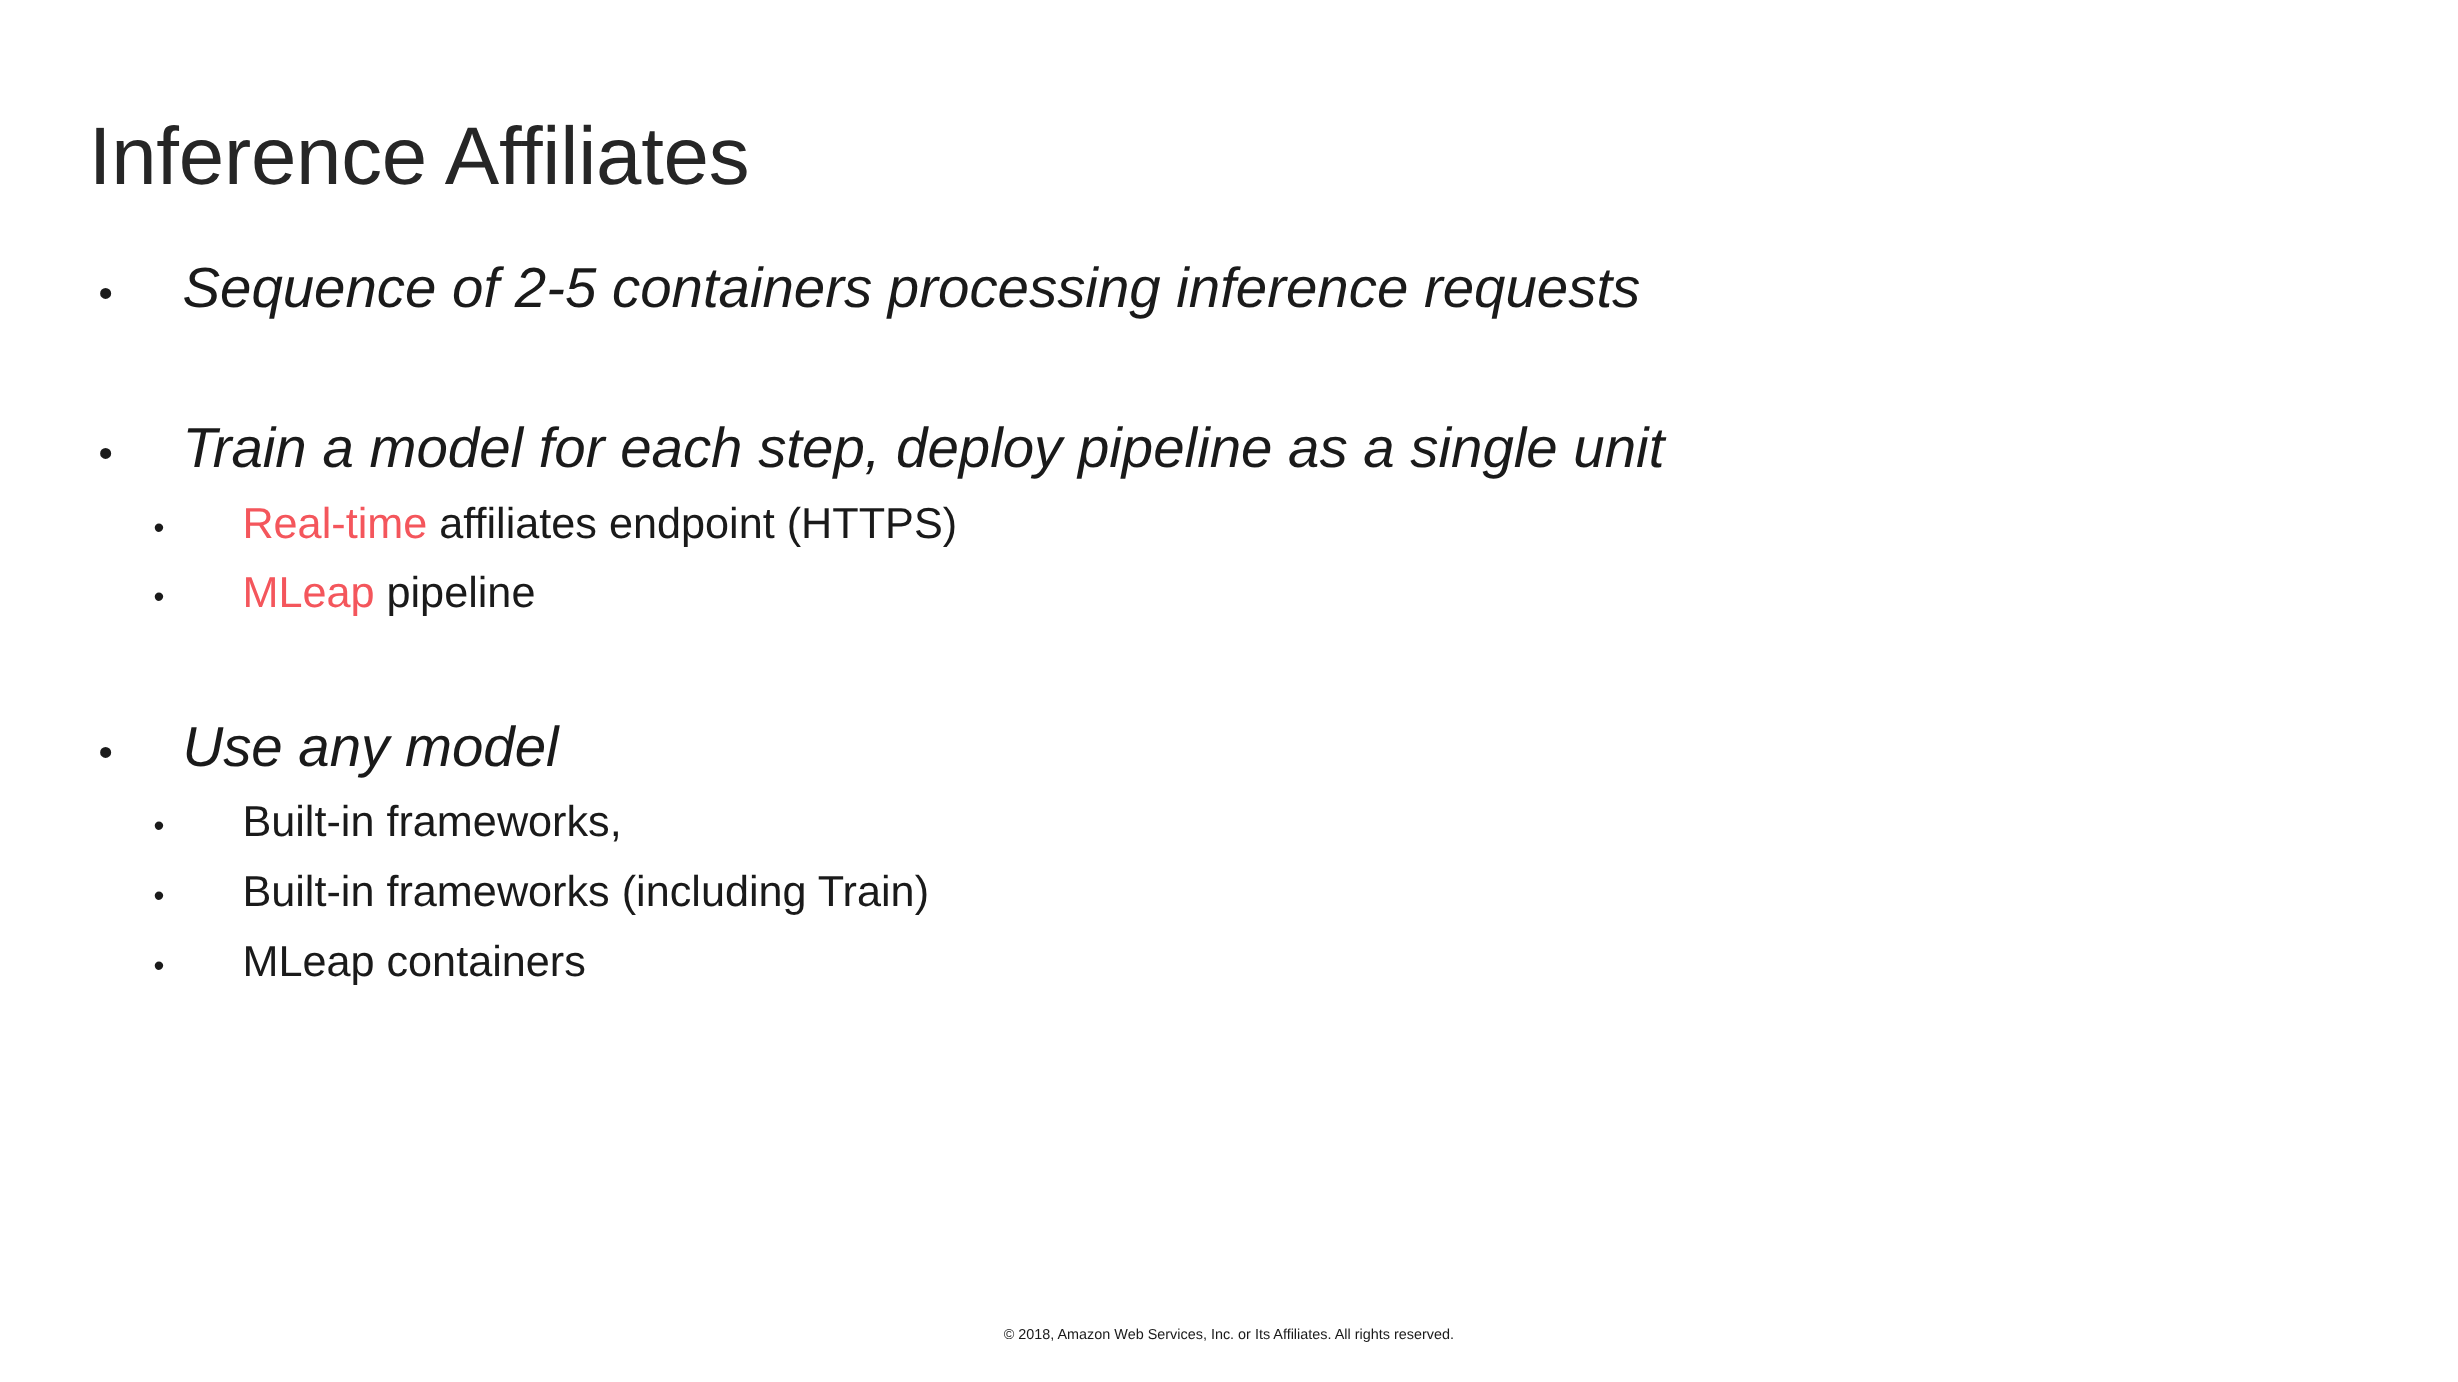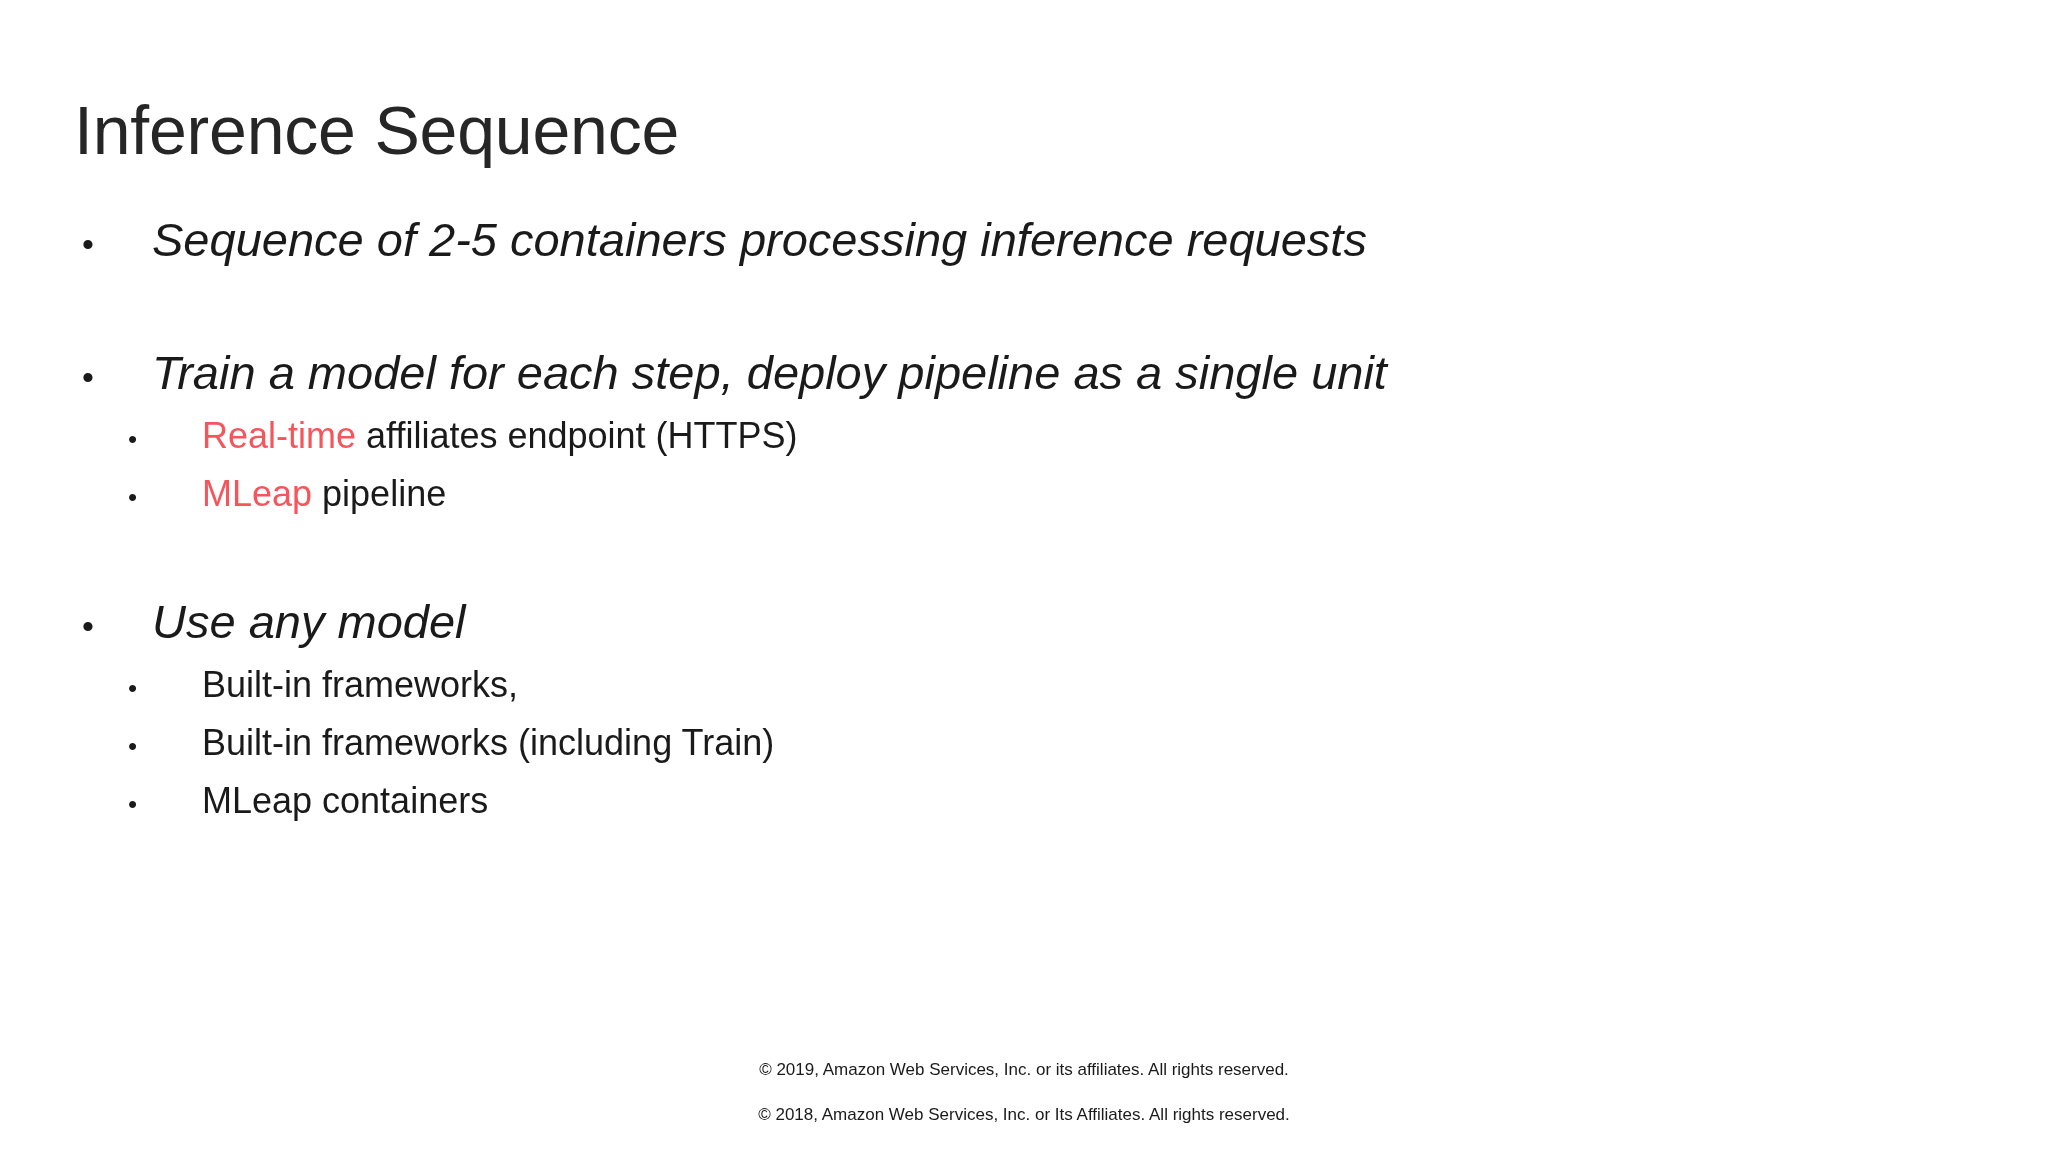--- a/index.html
+++ b/index.html
@@ -113,32 +113,32 @@
     line-height: 1.2;
     color: #1a1a1a;
     font-family: "Liberation Sans", "DejaVu Sans", sans-serif;
   }
   .footer-2 {
     position: absolute;
     left: 0;
     right: 0;
     top: 1105px;
     text-align: center;
-    font-size: 17px;
+    font-size: 12px;
     line-height: 1.2;
     color: #1a1a1a;
     font-family: "Liberation Sans", "DejaVu Sans", sans-serif;
   }
 </style>
 </head>
 <body>
 
 <div class="slide">
 
-  <h1 class="slide-title">Inference Sequence</h1>
+  <h1 class="slide-title">Inference Affiliates</h1>
 
   <div class="body-block">
 
     <div class="bullet-row lvl1">
       <span class="marker">•</span>
       <span class="btext">Sequence of 2-5 containers processing inference requests</span>
     </div>
 
     <div class="spacer-lg"></div>
 
@@ -184,17 +184,16 @@
 
     <div class="gap-lvl2"></div>
 
     <div class="bullet-row lvl2">
       <span class="marker">•</span>
       <span class="btext">MLeap containers</span>
     </div>
 
   </div>
 
-  <div class="footer-1">© 2019, Amazon Web Services, Inc. or its affiliates. All rights reserved.</div>
 
   <div class="footer-2">© 2018, Amazon Web Services, Inc. or Its Affiliates. All rights reserved.</div>
 
 </div>
 
 </body></html>

